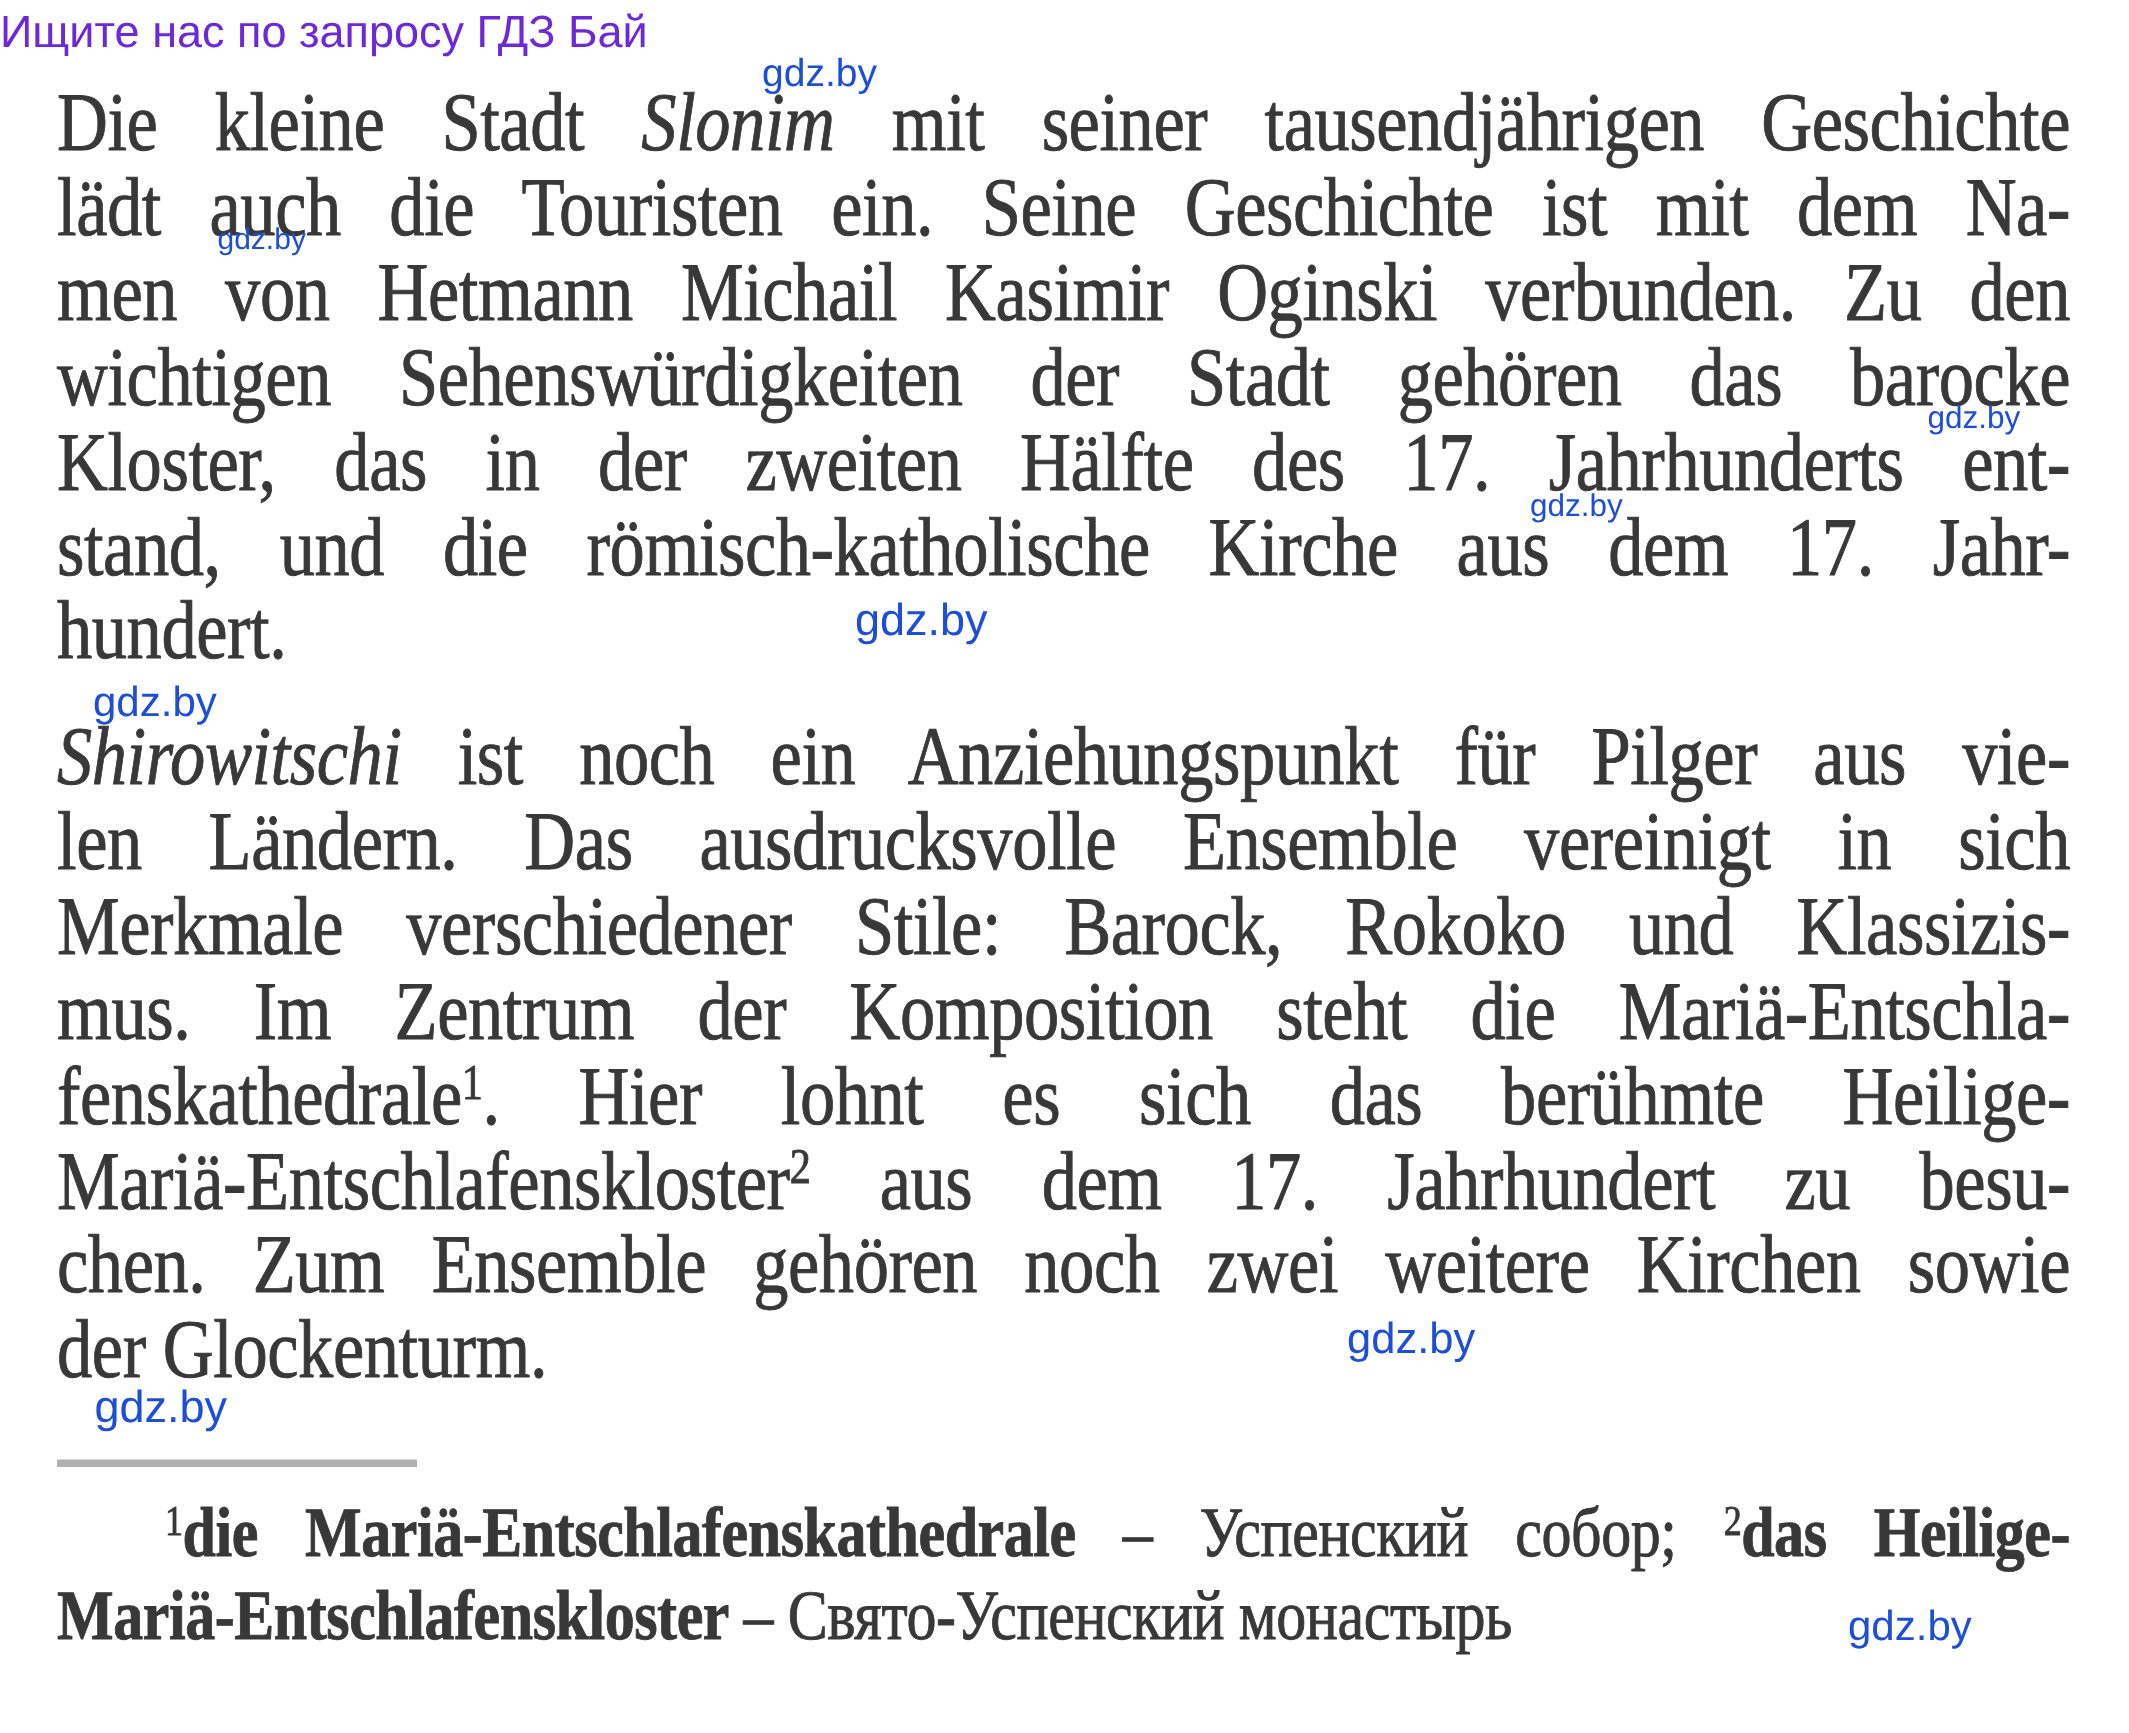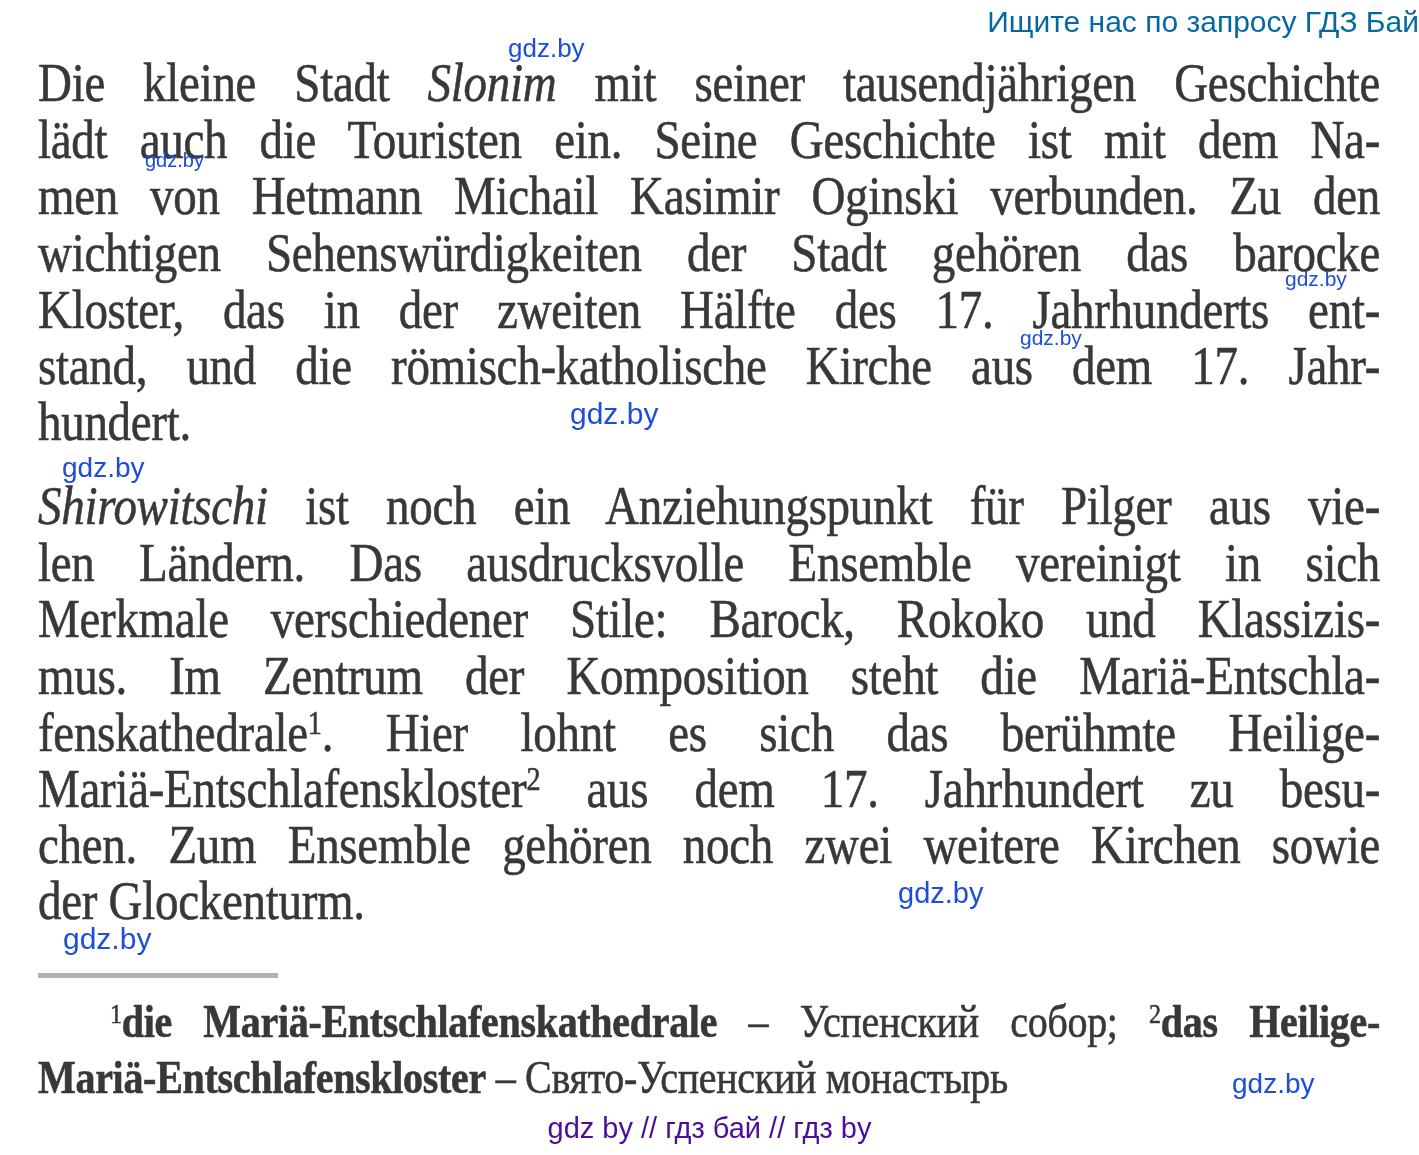--- a/index.html
+++ b/index.html
@@ -2,23 +2,23 @@
 <html><head>
 <meta charset="utf-8">
 <style>
   * { margin:0; padding:0; box-sizing:border-box; }
   html,body { background:#ffffff; }
   body { font-family:"Liberation Serif", serif; }
   .page { position:relative; width:1419px; height:1155px; background:#ffffff; overflow:hidden; }
 
   .notice {
     position:absolute; top:5px; left:0; width:100%;
-    text-align:right;
+    text-align:left;
     font-family:"Liberation Sans", sans-serif;
-    font-size:30px; color:#0369a1;
+    font-size:30px; color:#6d28d9;
   }
 
   .content-block {
     position:absolute; left:38px; width:1342px;
     color:#383838;
     transform-origin:0 0; transform:scaleY(1.18);
     -webkit-text-stroke:0.5px #383838;
   }
   .para { font-size:47px; line-height:47.9px; letter-spacing:-0.3px; }
   #para1 { top:55px; }
@@ -87,15 +87,14 @@
       <span class="wm" style="left: 145px; top: 149px; font-size: 20px;">gdz.by</span>
       <span class="wm" style="left: 1285px; top: 267px; font-size: 21px;">gdz.by</span>
       <span class="wm" style="left: 1020px; top: 326px; font-size: 21px;">gdz.by</span>
       <span class="wm" style="left: 570px; top: 397px; font-size: 30px;">gdz.by</span>
       <span class="wm" style="left: 62px; top: 452px; font-size: 28px;">gdz.by</span>
       <span class="wm" style="left: 898px; top: 877px; font-size: 29px;">gdz.by</span>
       <span class="wm" style="left: 63px; top: 922px; font-size: 30px;">gdz.by</span>
       <span class="wm" style="left: 1232px; top: 1068px; font-size: 28px;">gdz.by</span>
     </div>
 
-  <div class="footer">gdz by  //  гдз бай  //  гдз by</div>
 
 </div>
 
 </body></html>

